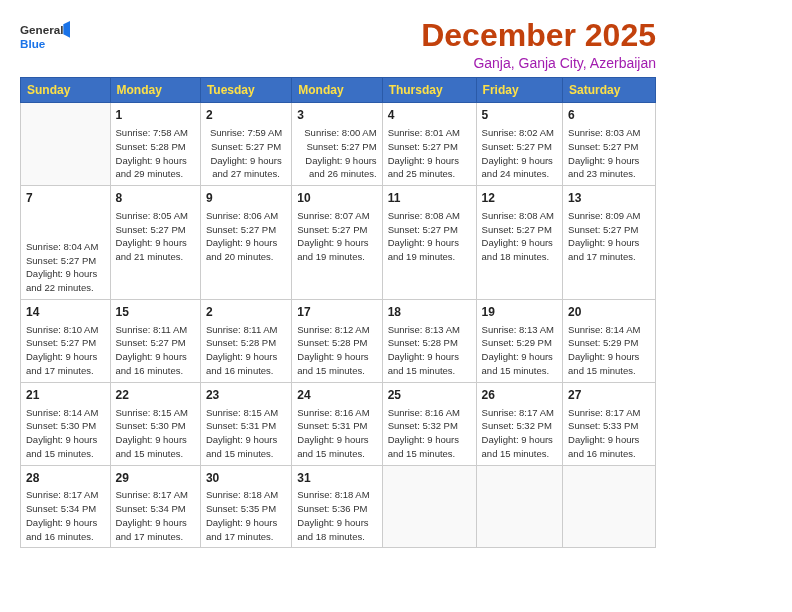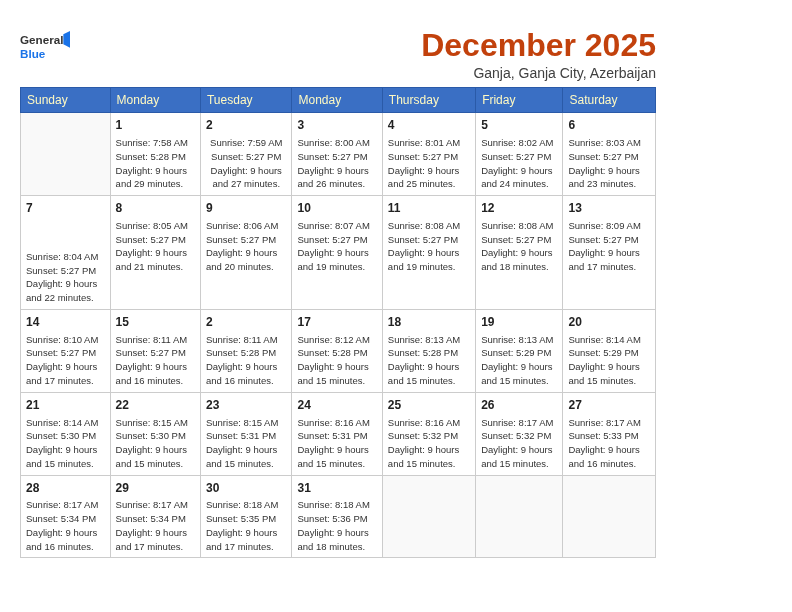--- a/index.html
+++ b/index.html
@@ -6,21 +6,21 @@
     body {
       font-family: Arial, sans-serif;
       background: #fff;
       width: 792px;
       height: 612px;
       overflow: hidden;
     }
     .page {
       width: 676px;
       min-height: 612px;
-      padding: 28px 20px 10px 20px;
+      padding: 18px 20px 10px 20px;
       background: #fff;
     }
     .header-row {
       display: flex;
       align-items: flex-start;
       justify-content: space-between;
       margin-bottom: 6px;
     }
     .logo {
       display: flex;
@@ -31,33 +31,33 @@
       text-align: right;
     }
     .title-block h1 {
       font-size: 32px;
       font-weight: 700;
       color: #c2410c;
       line-height: 1.1;
     }
     .title-block .subtitle {
       font-size: 14px;
-      color: #404040;
+      color: #a21caf;
       margin-top: 2px;
     }
     .calendar {
       width: 100%;
       border-collapse: collapse;
       font-size: 10px;
     }
     .calendar thead th {
       background: #3a6fc4;
-      color: #fef9c3;
+      color: #fde047;
       font-size: 12px;
-      font-weight: 400;
+      font-weight: 700;
       padding: 5px 6px;
       text-align: left;
       border: 1px solid #2a5aa8;
     }
     .calendar tbody td {
       vertical-align: top;
       border: 1px solid #ccc;
       padding: 4px 5px;
       width: 113px;
       min-height: 72px;
@@ -123,21 +123,21 @@
           </td>
           <td>
             <span class="day-number">2</span>
             <div class="day-info" style="white-space: pre-line; text-align: center;">Sunrise: 7:59 AM
 Sunset: 5:27 PM
 Daylight: 9 hours
 and 27 minutes.</div>
           </td>
           <td>
             <span class="day-number">3</span>
-            <div class="day-info" style="white-space: pre-line;">Sunrise: 8:00 AM
+            <div class="day-info" style="white-space: pre-line; text-align: right;">Sunrise: 8:00 AM
 Sunset: 5:27 PM
 Daylight: 9 hours
 and 26 minutes.</div>
           </td>
           <td>
             <span class="day-number">4</span>
             <div class="day-info" style="white-space: pre-line;">Sunrise: 8:01 AM
 Sunset: 5:27 PM
 Daylight: 9 hours
 and 25 minutes.</div>

